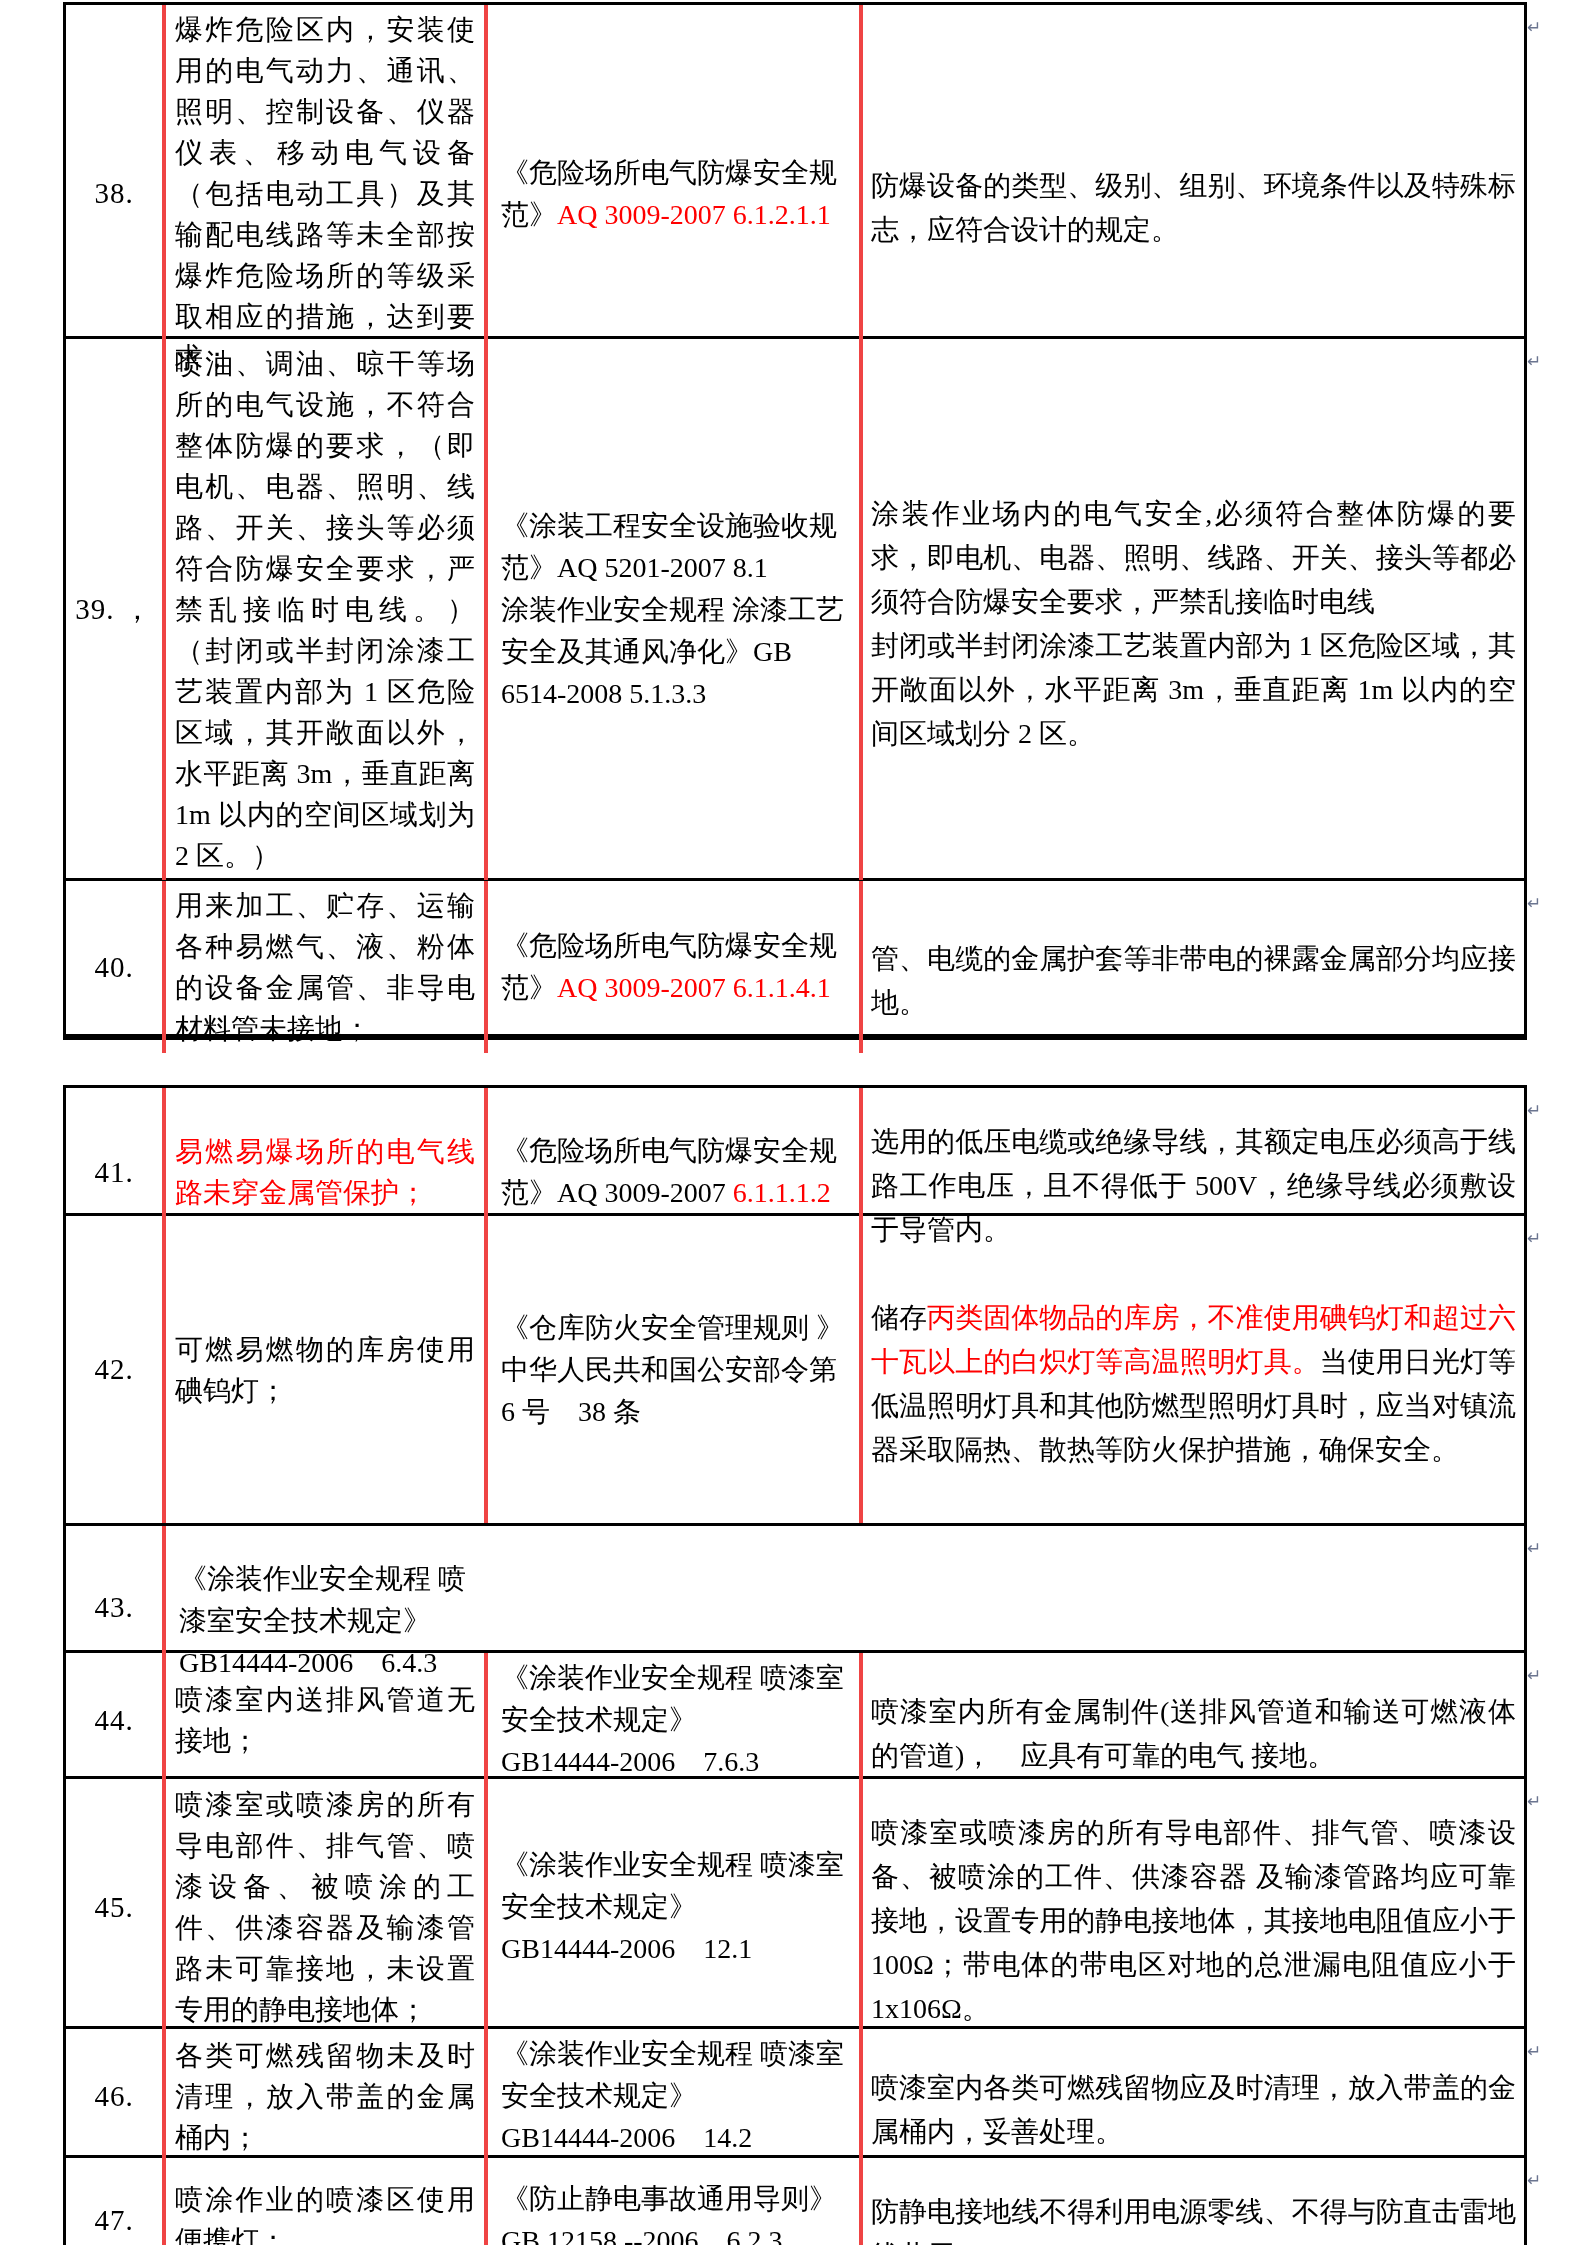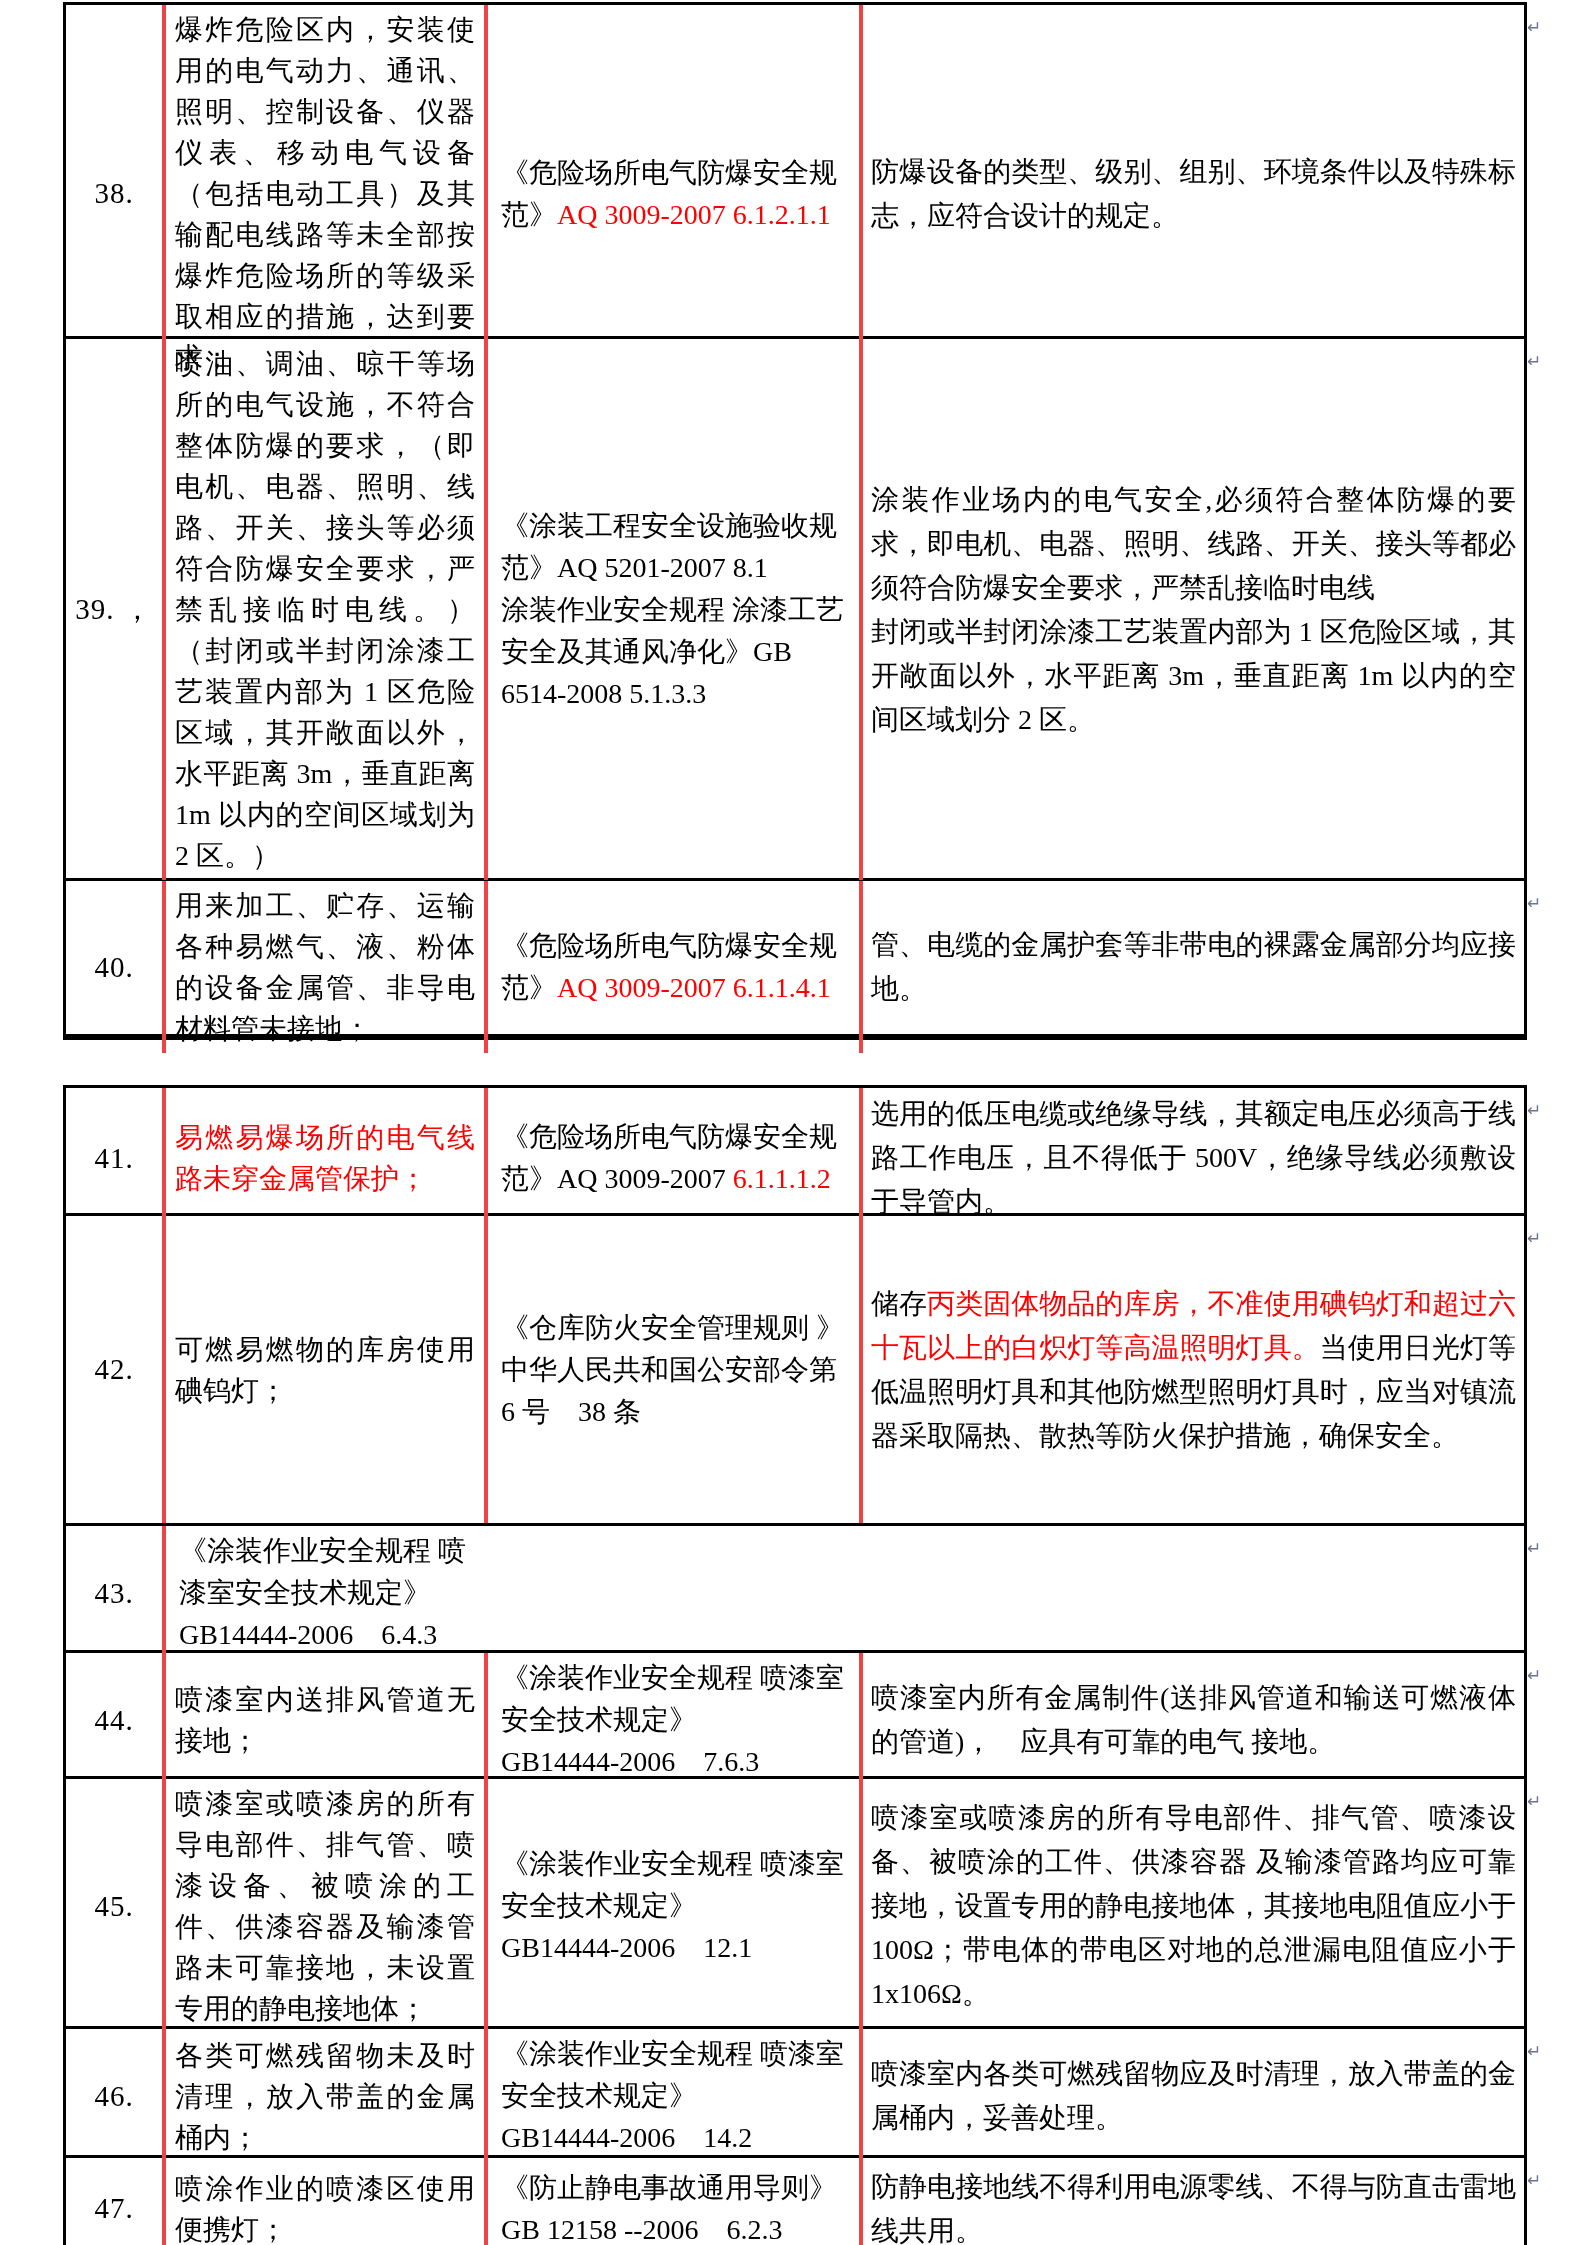--- a/index.html
+++ b/index.html
@@ -28,21 +28,21 @@
   #t1 .trow:nth-child(3){height:127px;}
   #t1 .trow:nth-child(4){height:126px;}
   #t1 .trow:nth-child(5){height:250px;}
   #t1 .trow:nth-child(6){height:129px;}
   #t1 .trow:nth-child(7){height:104px;}
   .cell{
     border-right:4px solid #ef4444;box-sizing:border-box;
     display:flex;flex-direction:column;justify-content:center;
     color:#000;font-size:28px;
   }
-  .cell:last-child{border-right:none;}
+  .cell:last-child{border-right:none;margin-top:28px;}
   .c-num{align-items:center;text-align:center;font-size:29px;letter-spacing:1px;}
   .c-problem{padding:4px 9px;line-height:41px;text-align:justify;}
   .c-standard{padding:4px 6px 4px 13px;line-height:42px;white-space:pre-line;}
   .c-requirement{padding:4px 8px;line-height:44px;text-align:justify;white-space:pre-line;}
   .red{color:#ff0000;text-align:center;}
   .rowmark{
     position:absolute;left:calc(100% + 3px);
     font-size:17px;color:#6b7590;line-height:17px;
     font-family:"DejaVu Sans",sans-serif;
   }

